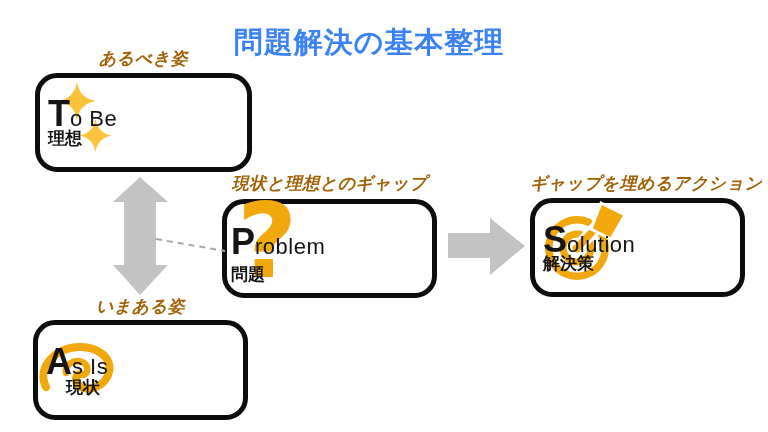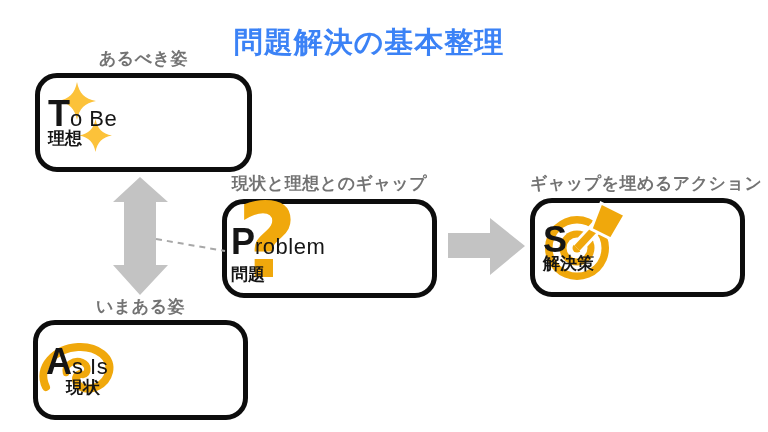--- a/index.html
+++ b/index.html
@@ -13,21 +13,21 @@
   }
   .title {
     position:absolute; left:0; top:23px; width:738px;
     text-align:center;
     font-size:29px; font-weight:800; letter-spacing:1px;
     color:#3b82f6; margin:0;
   }
   .caption {
     position:absolute;
     font-size:17px; font-weight:800; letter-spacing:0.5px;
-    color:#737373; text-align:center; white-space:nowrap;
+    color:#a16207; text-align:center; white-space:nowrap;font-style:italic;
   }
   .cap-tobe    { left:35px;  top:47px;  width:217px; }
   .cap-asis    { left:33px;  top:295px; width:215px; }
   .cap-problem { left:222px; top:172px; width:215px; }
   .cap-solution{ left:530px; top:172px; width:215px; }
 
   .node {
     position:absolute;
     background:#ffffff;
     border:5px solid #0d0d0d;
@@ -129,20 +129,21 @@
     <circle cx="42" cy="47" r="24.5" fill="#ffffff"></circle>
     <circle cx="42" cy="47" r="17.5" fill="#F0A80C"></circle>
     <circle cx="42" cy="47" r="10.5" fill="#ffffff"></circle>
     <circle cx="42" cy="47" r="4.5" fill="#F0A80C"></circle>
     <line x1="42" y1="47" x2="72" y2="15" stroke="#ffffff" stroke-width="13"></line>
     <line x1="42" y1="47" x2="72" y2="15" stroke="#F0A80C" stroke-width="7.5"></line>
     <polygon points="56,28 66,2 90,14 76,38" fill="#F0A80C" stroke="#ffffff" stroke-width="3"></polygon>
   </svg>
   <div class="word">
     <span class="initial">S</span>
+      <span class="rest">olution</span>
   </div>
   <div class="jp">解決策</div>
 </div>
 
 <svg class="connector conn-updown" width="55" height="118" viewBox="0 0 55 118">
   <polygon points="27,0 55,25 43,25 43,88 55,88 27,118 0,88 11,88 11,25 0,25" fill="#C3C3C3"></polygon>
 </svg>
 
 <svg class="connector conn-dash" width="76" height="22" viewBox="0 0 76 22">
   <line x1="4" y1="5" x2="73" y2="17" stroke="#A8A8A8" stroke-width="2" stroke-dasharray="6 5"></line>

